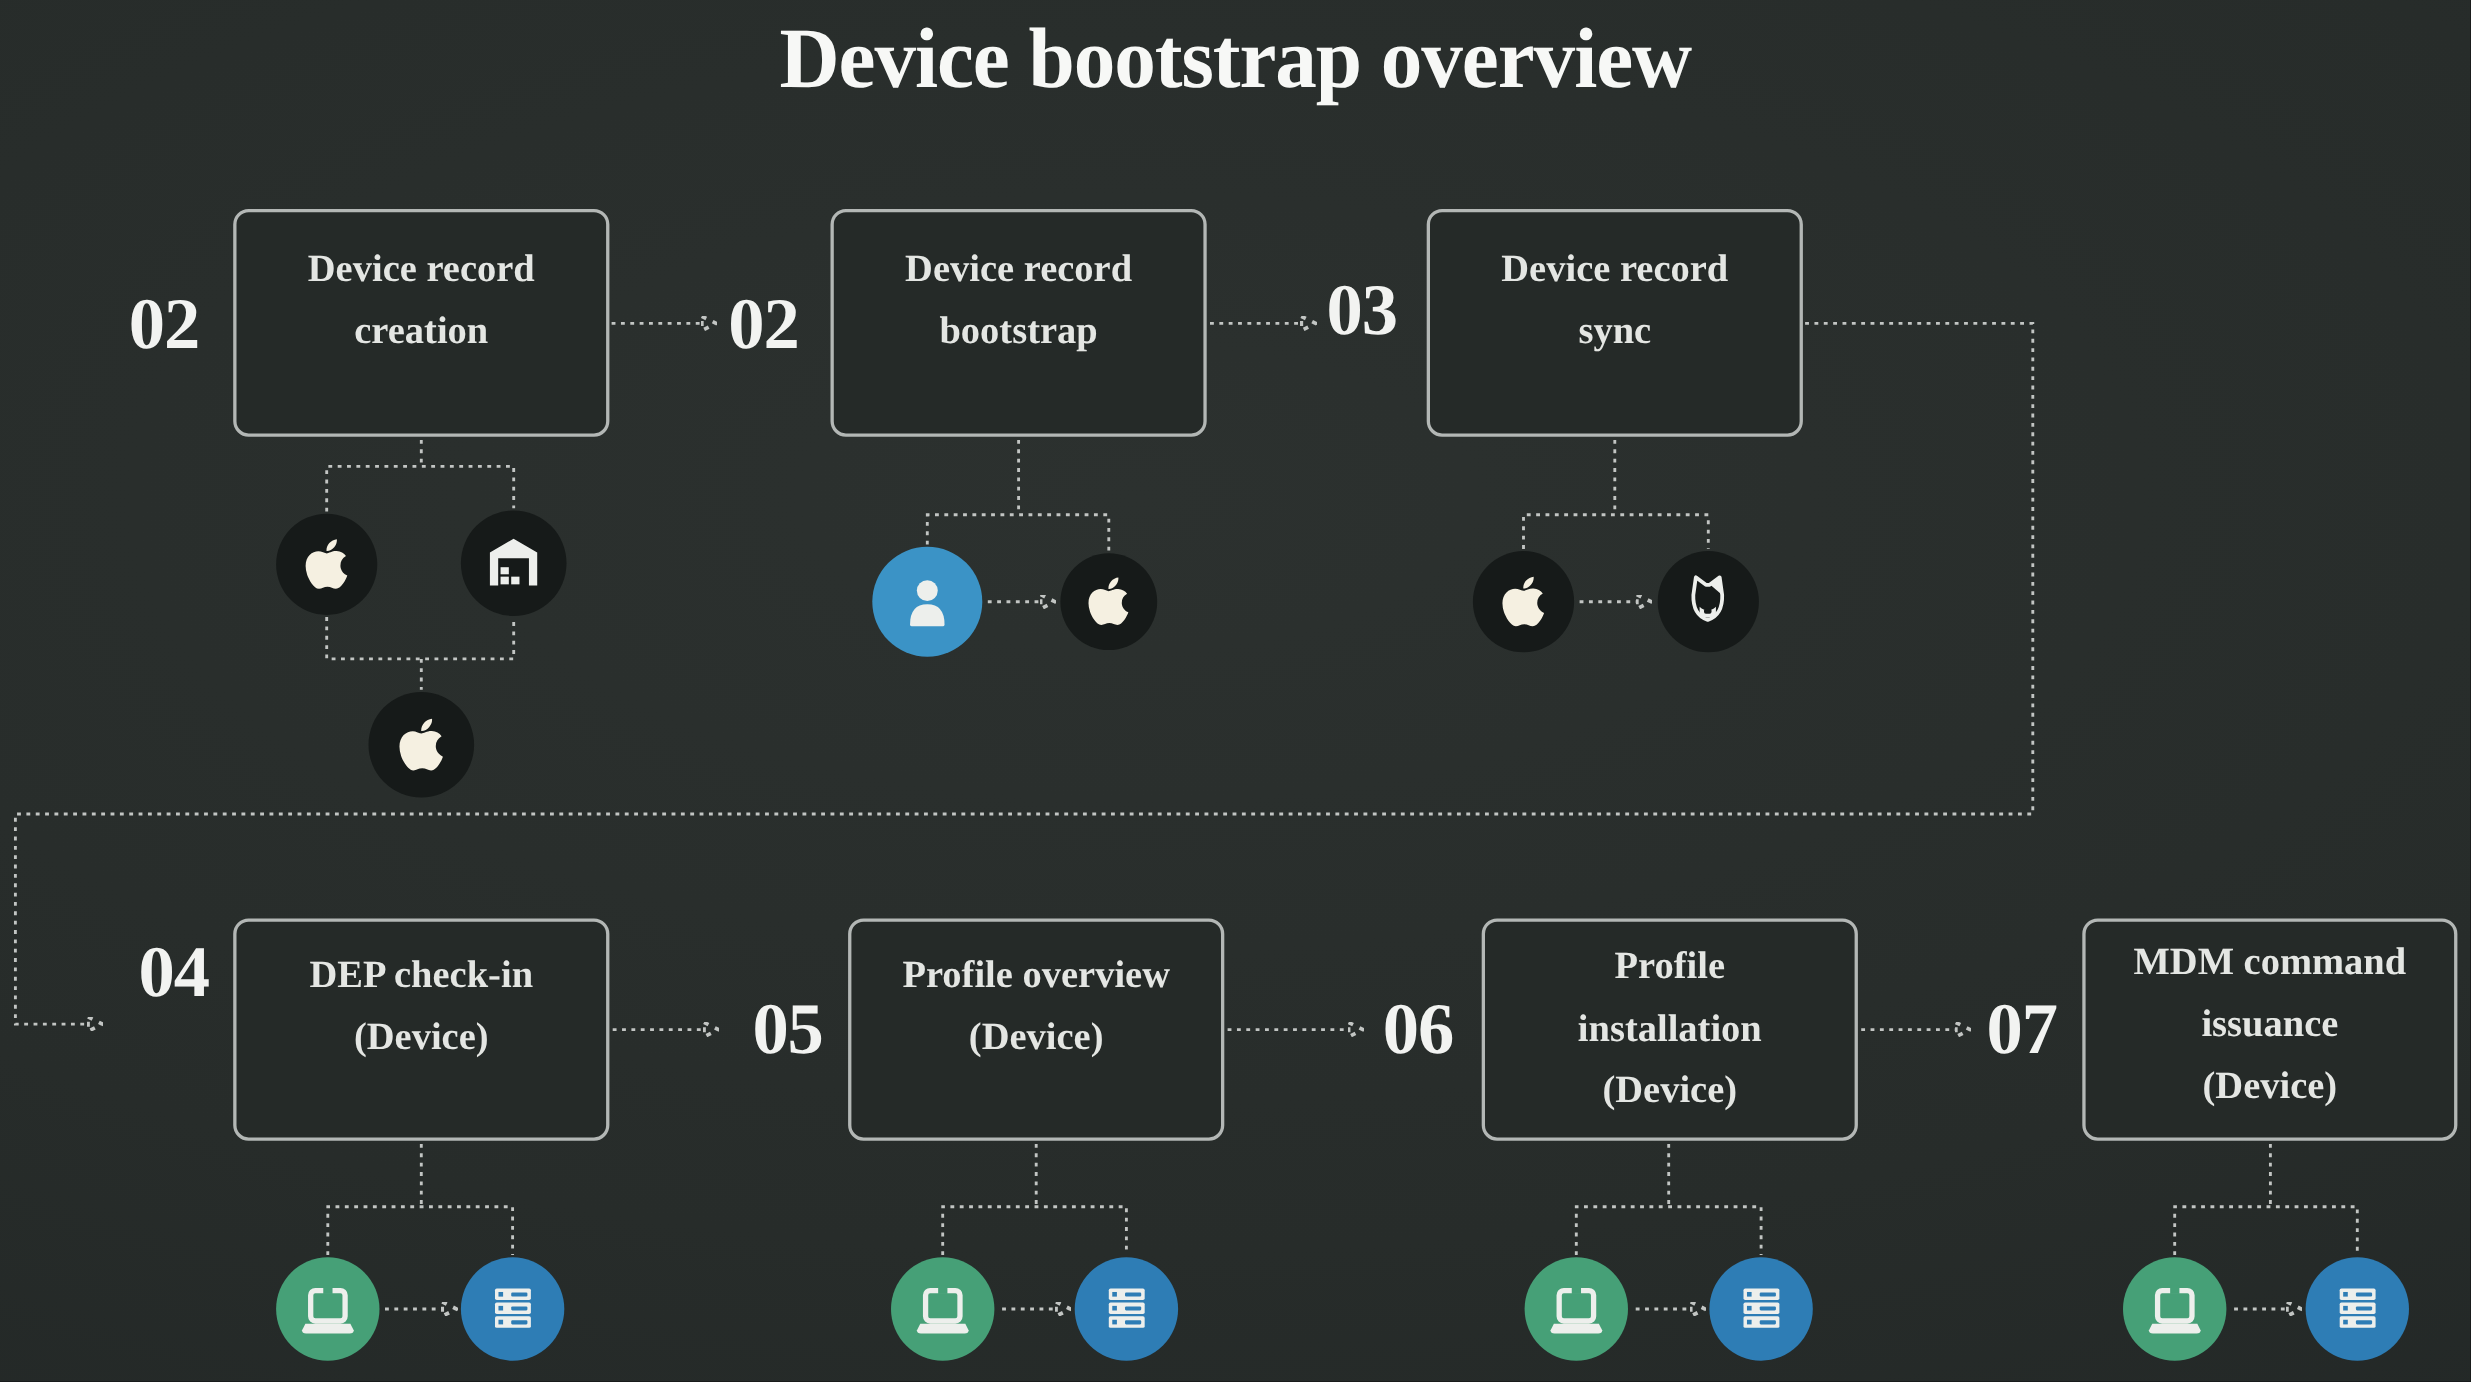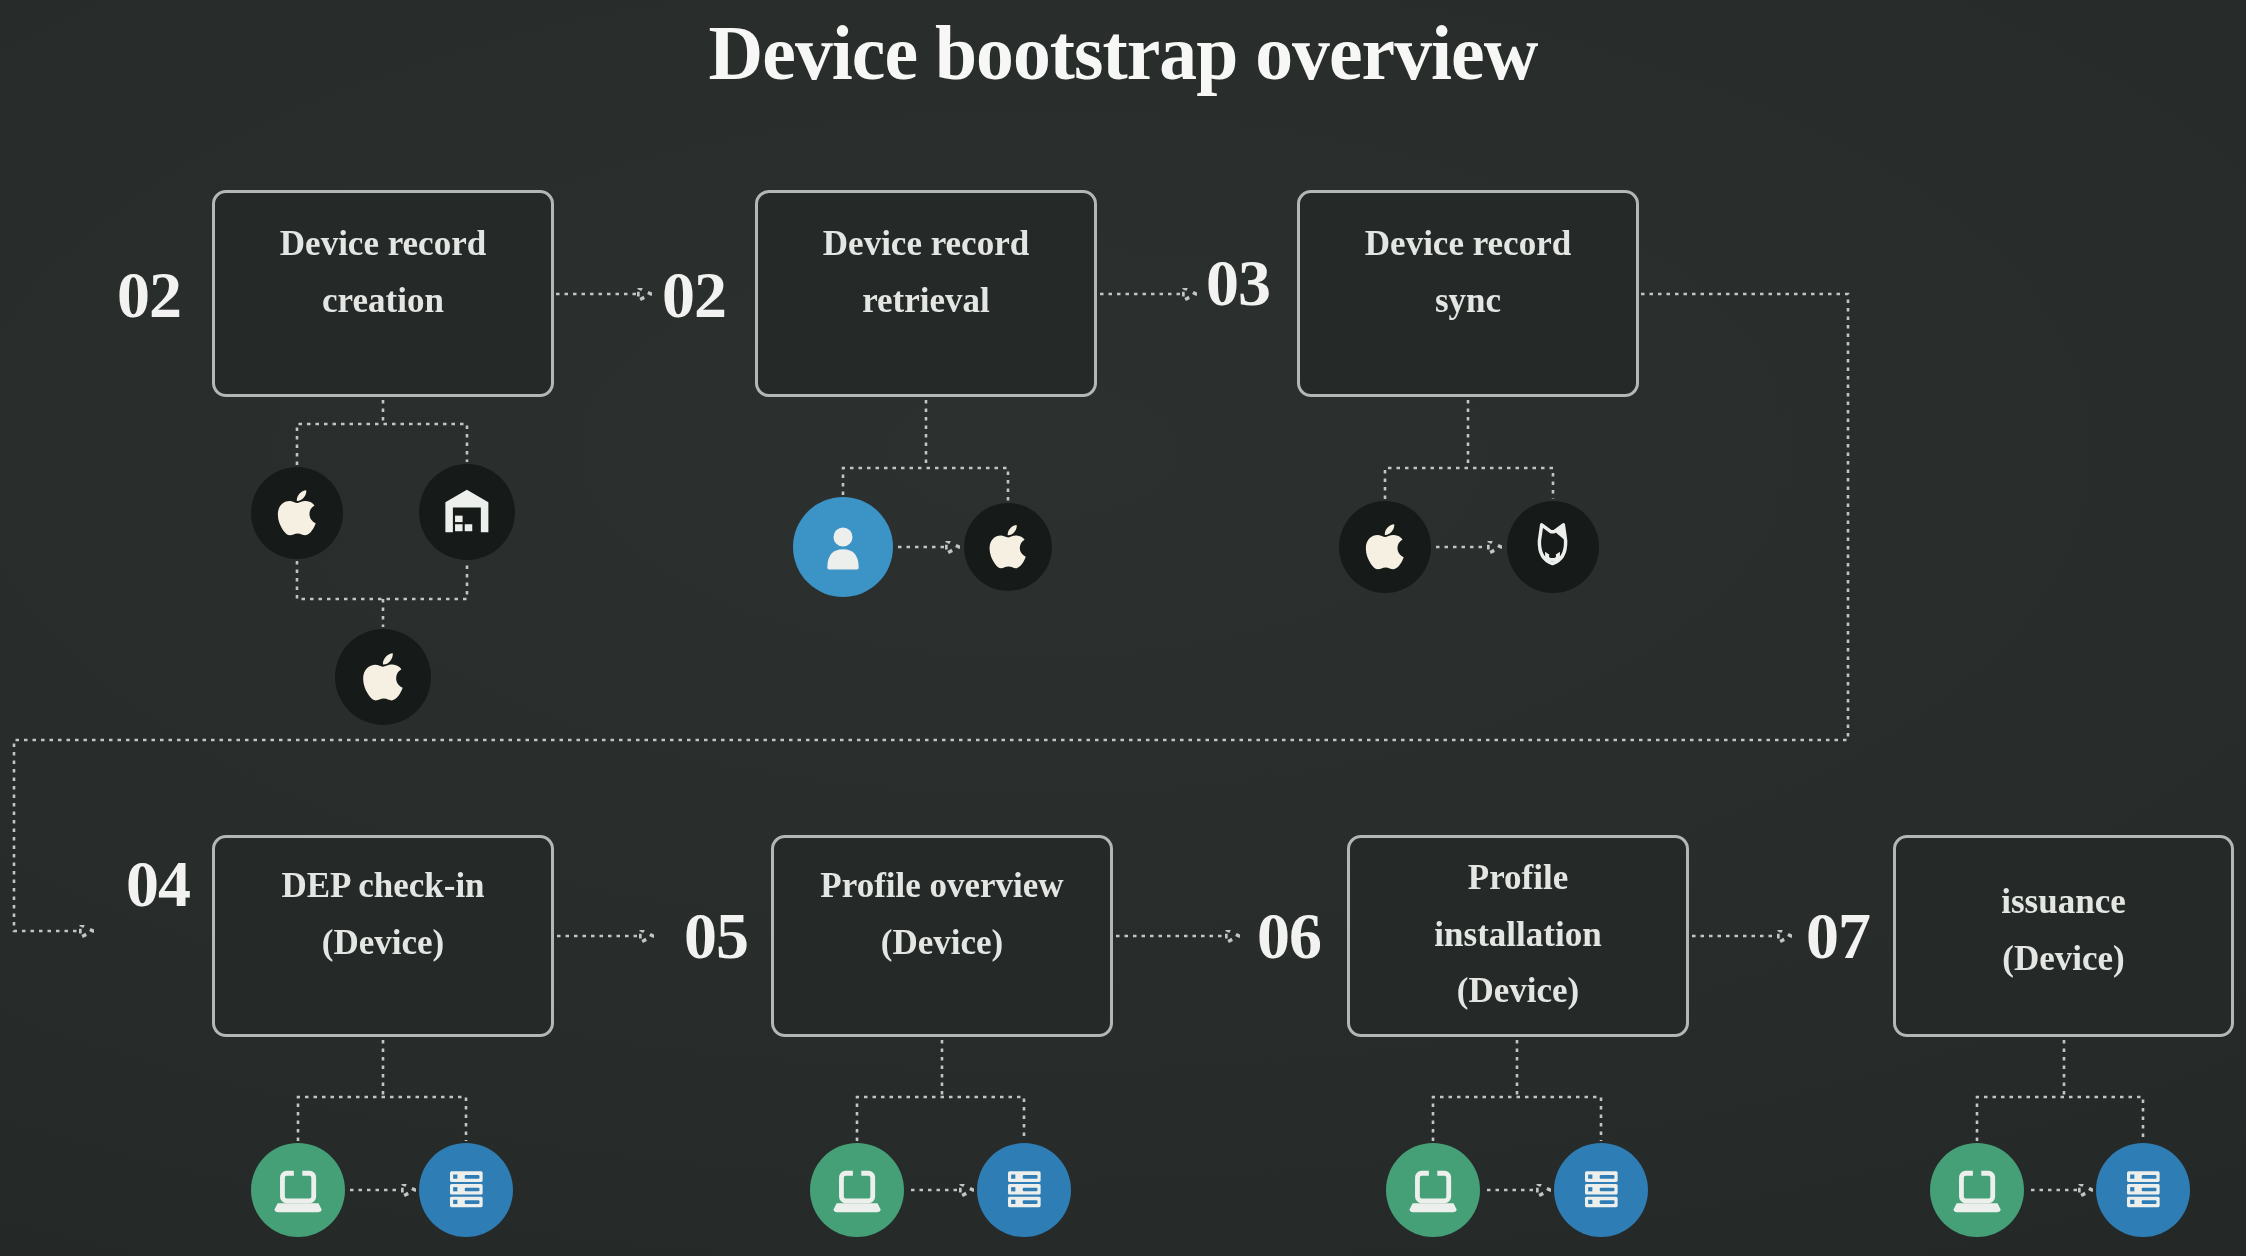--- a/index.html
+++ b/index.html
@@ -126,40 +126,41 @@
   <div class="num" style="left:716px;top:936px">05</div>
   <div class="num" style="left:1289px;top:936px">06</div>
   <div class="num" style="left:1838px;top:936px">07</div>
 
   <div class="box" style="left:212px;top:190px;width:342px;height:207px">
     <span class="bl">Device record</span>
     <span class="bl">creation</span>
   </div>
   <div class="box" style="left:755px;top:190px;width:342px;height:207px">
     <span class="bl">Device record</span>
-    <span class="bl">retrieval</span>
+    <span class="bl">bootstrap</span>
   </div>
   <div class="box" style="left:1297px;top:190px;width:342px;height:207px">
     <span class="bl">Device record</span>
     <span class="bl">sync</span>
   </div>
   <div class="box" style="left:212px;top:835px;width:342px;height:202px">
     <span class="bl">DEP check-in</span>
     <span class="bl">(Device)</span>
   </div>
   <div class="box" style="left:771px;top:835px;width:342px;height:202px">
     <span class="bl">Profile overview</span>
     <span class="bl">(Device)</span>
   </div>
   <div class="box" style="left:1347px;top:835px;width:342px;height:202px;padding-bottom:2px">
     <span class="bl">Profile</span>
     <span class="bl">installation</span>
     <span class="bl">(Device)</span>
   </div>
   <div class="box" style="left:1893px;top:835px;width:341px;height:202px;padding-bottom:10px">
+    <span class="bl">MDM command</span>
     <span class="bl">issuance</span>
     <span class="bl">(Device)</span>
   </div>
 
   <div class="circle c-dark" style="left:251px;top:467px;width:92px;height:92px">
     <svg class="icon">
         <use href="#i-apple"></use>
       </svg>
   </div>
   <div class="circle c-dark" style="left:419px;top:464px;width:96px;height:96px">

